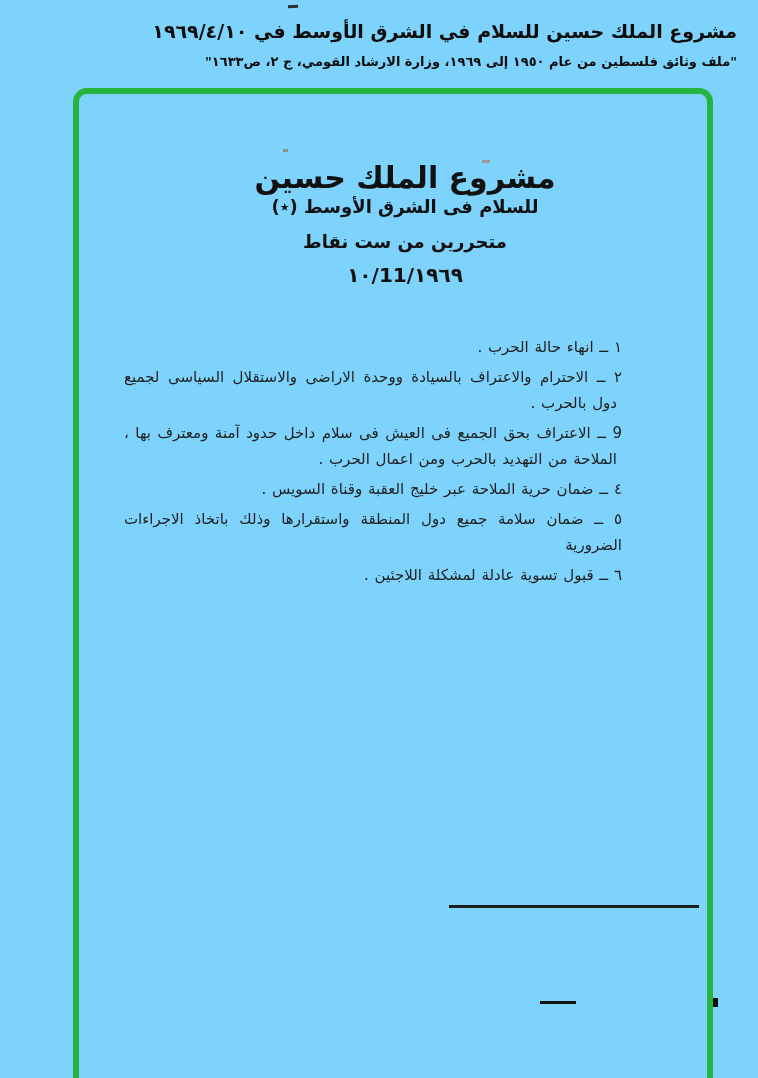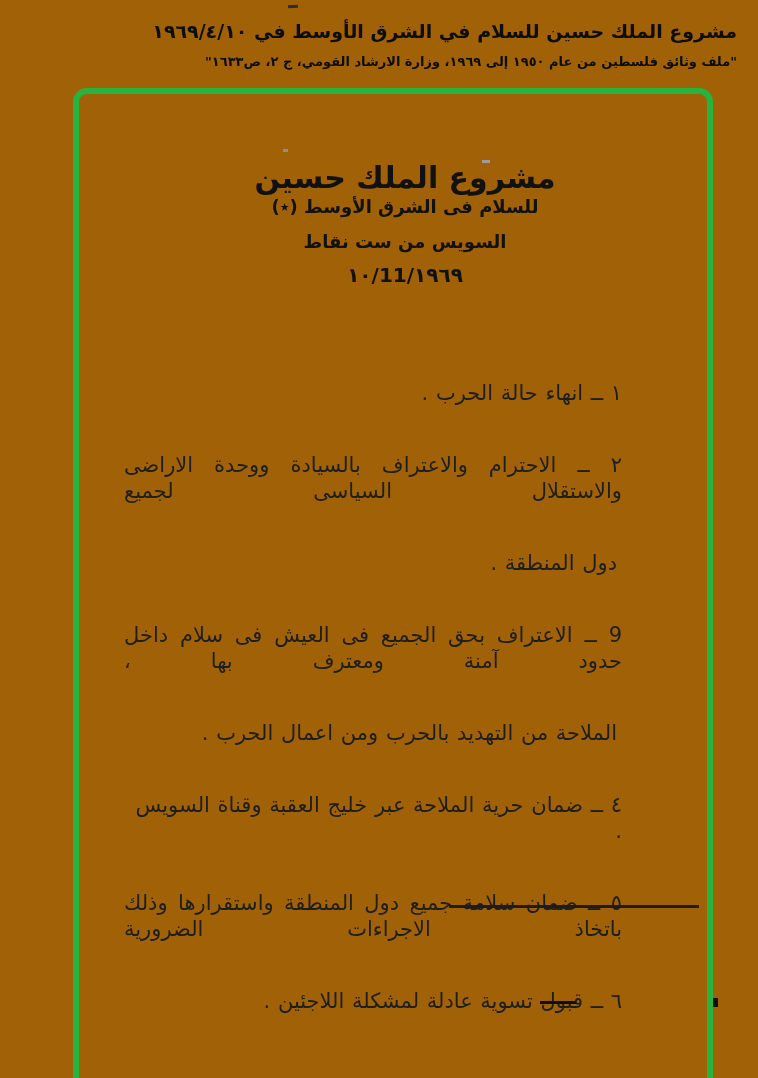--- a/index.html
+++ b/index.html
@@ -5,21 +5,21 @@
   html, body { margin: 0; padding: 0; }
   body {
     width: 758px; height: 1078px;
     background: #ffffff;
     font-family: "DejaVu Sans", sans-serif;
     color: #1a1a1a;
   }
   .page {
     position: relative;
     width: 758px; height: 1078px;
-    background: #a16207;
+    background: #7dd3fc;
     overflow: hidden;
   }
 
   
   .page-header {
     position: absolute;
     top: 16px; right: 21px;
     direction: rtl;
     text-align: right;
     color: #0d0d0d;
@@ -84,25 +84,24 @@
   
   .points {
     position: absolute;
     top: 240px; right: 85px;
     width: 498px;
     direction: rtl;
     color: #1e1e1e;
   }
   .point { margin-bottom: 4px; }
   .p-line {
-    font-size: 21px;
+    font-size: 15px;
     line-height: 26px;
     text-align: right;
     word-spacing: 1px;
-    margin-top: 46px;
   }
   .p-line.justify {
     text-align: justify;
     text-align-last: justify;
   }
   .p-line.cont { padding-right: 5px; }
   .p-line:empty { display: none; }
 
   
   .footnote-rule {
@@ -146,32 +145,32 @@
   <div class="artifact spk-corner"></div>
 
   <section class="doc-frame">
 
     <div class="artifact spk-title-a" style="left:204px;top:55px;position:absolute;"></div>
     <div class="artifact spk-title-b" style="left:403px;top:66px;position:absolute;"></div>
 
     <div class="title-block">
       <div class="doc-title">مشروع الملك حسين</div>
       <div class="doc-subtitle1">للسلام فى الشرق الأوسط (٭)</div>
-      <div class="doc-subtitle2">السويس من ست نقاط</div>
+      <div class="doc-subtitle2">متحررين من ست نقاط</div>
       <div class="doc-date">١٩٦٩/11/١٠</div>
     </div>
 
     <div class="points">
       <div class="point">
         <div class="p-line">١ ــ انهاء حالة الحرب .</div>
 
       </div>
       <div class="point">
         <div class="p-line justify">٢ ــ الاحترام والاعتراف بالسيادة ووحدة الاراضى والاستقلال السياسى لجميع</div>
-        <div class="p-line cont">دول المنطقة .</div>
+        <div class="p-line cont">دول بالحرب .</div>
       </div>
       <div class="point">
         <div class="p-line justify">9 ــ الاعتراف بحق الجميع فى العيش فى سلام داخل حدود آمنة ومعترف بها ،</div>
         <div class="p-line cont">الملاحة من التهديد بالحرب ومن اعمال الحرب .</div>
       </div>
       <div class="point">
         <div class="p-line">٤ ــ ضمان حرية الملاحة عبر خليج العقبة وقناة السويس .</div>
 
       </div>
       <div class="point">

